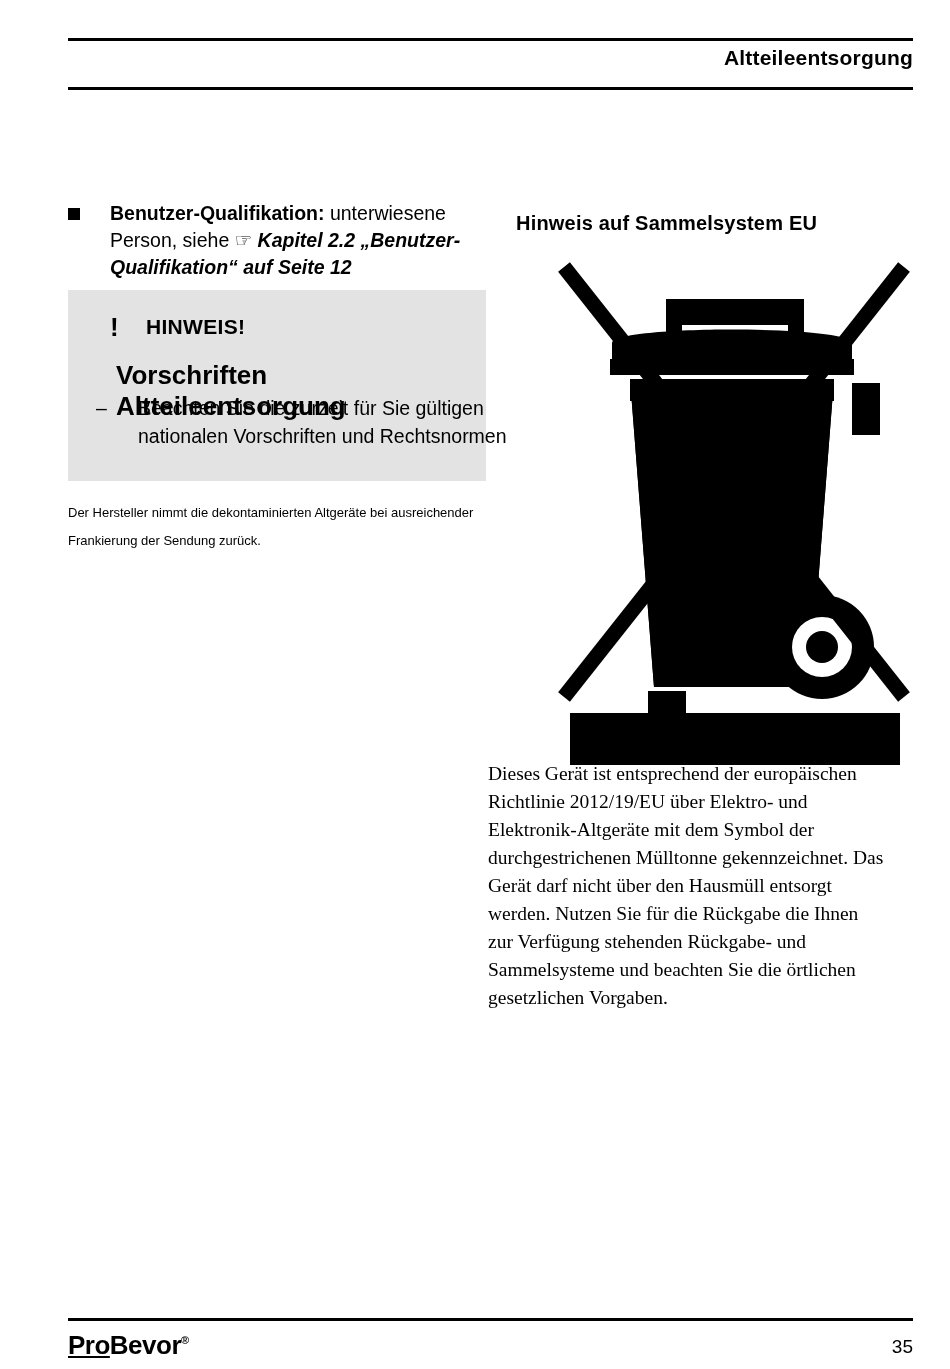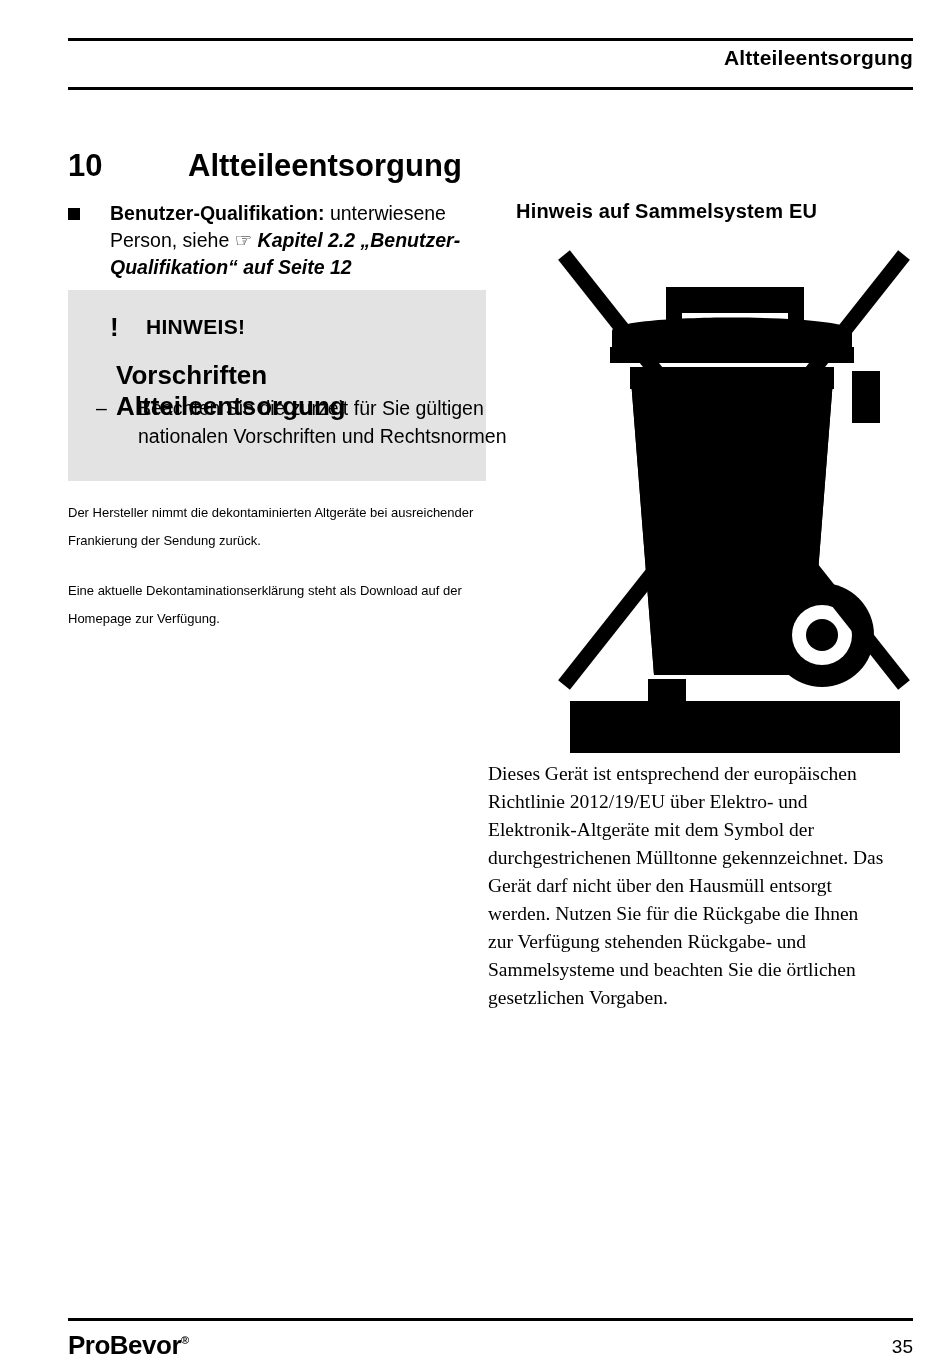--- a/index.html
+++ b/index.html
@@ -171,21 +171,21 @@
   
   .right-col {
     position: absolute;
     left: 516px;
     top: 200px;
     width: 400px;
   }
   .right-heading {
     font-size: 20px;
     font-weight: bold;
-    margin: 0 0 20px 0;
+    margin: 12px 0 20px 0;
     letter-spacing: 0.2px;
   }
 
   .symbol-wrap {
     position: relative;
     width: 362px;
     height: 510px;
     margin-left: 36px;
   }
   .symbol-svg {
@@ -224,64 +224,60 @@
     background: #000;
   }
   .logo {
     position: absolute;
     left: 0;
     top: 12px;
     font-size: 26px;
     font-weight: bold;
     letter-spacing: -0.5px;
   }
-  .logo .pro { font-style: normal; }
+  .logo .pro { font-style: normal; text-decoration: underline; }
   .logo sup { font-size: 11px; vertical-align: super; }
   .page-num {
     position: absolute;
     right: 0;
     top: 18px;
     font-size: 19px;
   }
 </style>
 </head>
 <body>
 
 <div class="page">
 
   <div class="header">
     <div class="header-rule-top"></div>
     <div class="header-title">Altteileentsorgung</div>
     <div class="header-rule-bottom"></div>
   </div>
 
-  <div class="chapter">
-    <span class="chapter-num">10</span><span class="chapter-name">Altteileentsorgung</span>
-  </div>
 
   <div class="left-col">
     <div class="qual-block">
       <span class="bullet-square"></span>
       <span class="qual-bold">Benutzer-Qualifikation:</span><span> unterwiesene Person, siehe </span><span class="hand-icon">☞</span> <span class="qual-ital">Kapitel 2.2 „Benutzer-Qualifikation“ auf Seite 12</span>
     </div>
   </div>
 
   <div class="notice">
     <div class="excl-icon">!</div>
     <div class="notice-head" style="left:78px;text-align:center;">HINWEIS!</div>
     <div class="notice-title">Vorschriften Altteileentsorgung</div>
     <div class="notice-item">
       <span class="dash">–</span>
       <span>Beachten Sie die zurzeit für Sie gültigen nationalen Vorschriften und Rechtsnormen</span>
     </div>
   </div>
 
   <div class="body-paras">
     <p>Der Hersteller nimmt die dekontaminierten Altgeräte bei ausreichender Frankierung der Sendung zurück.</p>
-    <p>Eine aktuelle Dekontaminationserklärung steht als Download auf der Homepage zur Verfügung.</p>
   </div>
 
   <div class="right-col">
     <p class="right-heading">Hinweis auf Sammelsystem EU</p>
 
     <div class="symbol-wrap">
       <svg class="symbol-svg" width="362" height="510" viewBox="0 0 362 510">
         <g fill="#000000">
 
           <rect x="122" y="44" width="122" height="26" rx="4"></rect>

